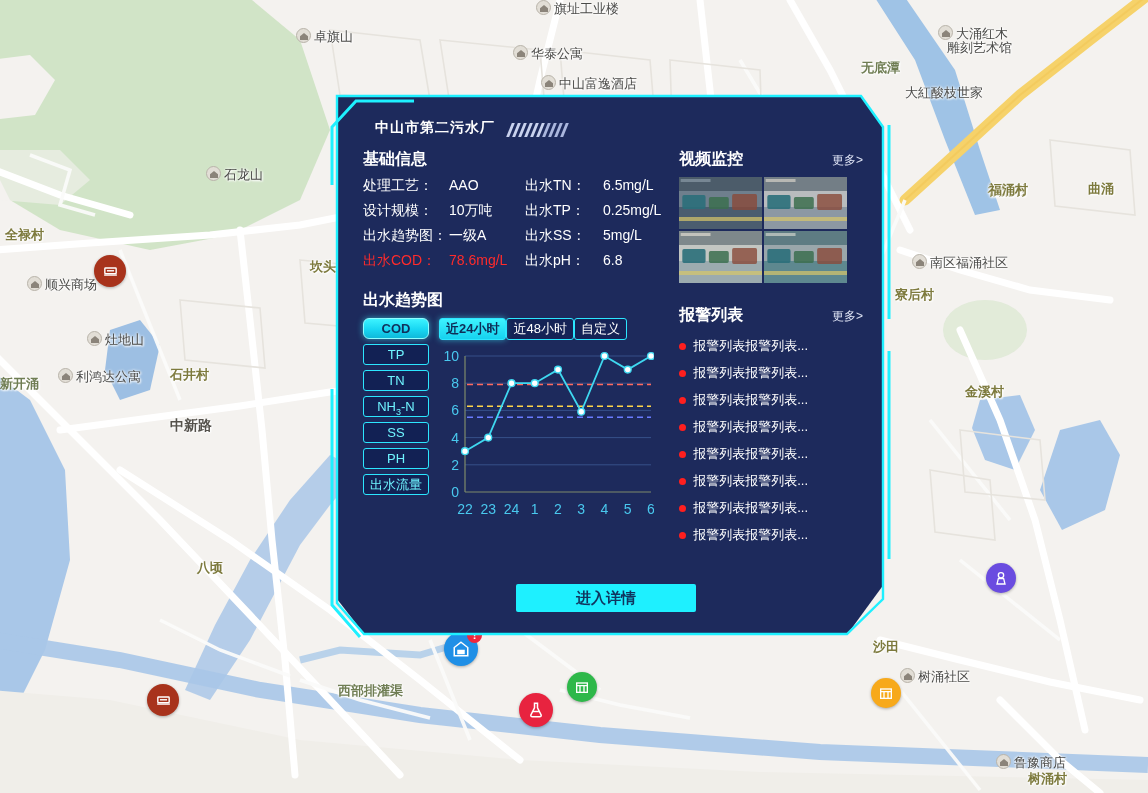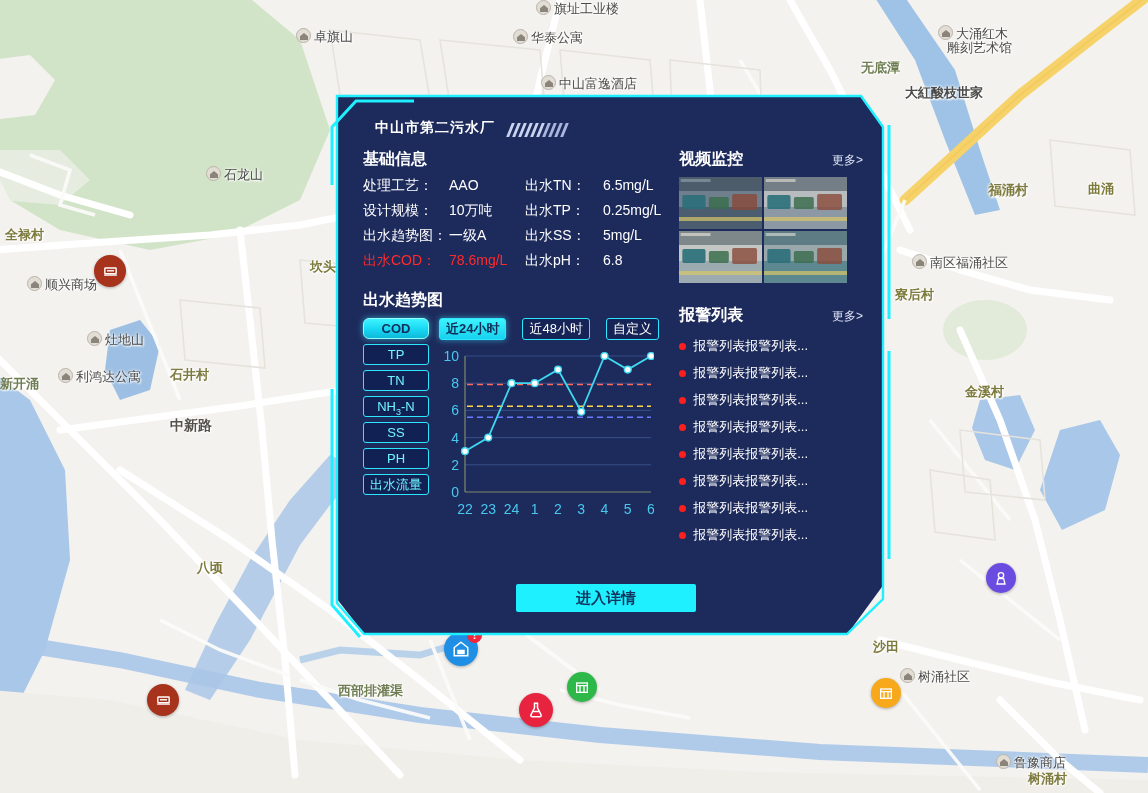--- a/index.html
+++ b/index.html
@@ -149,21 +149,21 @@
   .param-btn.active {
     background: linear-gradient(180deg,#3df3ff 0%,#18d6f2 55%,#0fb9da 100%);
     color: #10305a; font-weight: bold;
     border-color: #8ffcff;
     box-shadow: 0 0 6px rgba(60,240,255,.6);
     border-radius: 6px;
   }
   .param-btn sub { font-size: 9px; }
 
   .chart-area { flex: 1; }
-  .range-tabs { display: flex; gap: 16px; margin-bottom: 6px; }
+  .range-tabs { display: flex; gap: 0; margin-bottom: 6px; }
   .range-tab {
     font-size: 13px; padding: 1px 6px; border-radius: 3px;
     border: 1px solid #2ce6ff; color: #ffffff;
     background: rgba(10,26,78,.4);
     cursor: pointer; white-space: nowrap;
   }
   .range-tab.active {
     background: linear-gradient(180deg,#3df3ff 0%,#16d2ef 100%);
     color: #0e2d57; font-weight: bold;
     box-shadow: 0 0 6px rgba(60,240,255,.55);
@@ -279,26 +279,26 @@
         <path d="M930,470 L990,480 L995,540 L935,532 Z"></path>
         <path d="M300,260 L380,268 L385,330 L305,323 Z"></path>
         <path d="M180,300 L260,308 L265,368 L185,360 Z"></path>
       </g>
     </g>
   </svg>
 
   <div id="map-labels">
       <div class="map-label poi" style="left: 296px; top: 28px;"><span class="poi-dot"></span><span>卓旗山</span></div>
       <div class="map-label poi" style="left: 536px; top: 0px;"><span class="poi-dot"></span><span>旗址工业楼</span></div>
-      <div class="map-label poi" style="left: 513px; top: 29px;"><span class="poi-dot"></span><span>华泰公寓</span></div>
+      <div class="map-label poi" style="left: 513px; top: 45px;"><span class="poi-dot"></span><span>华泰公寓</span></div>
       <div class="map-label poi" style="left: 541px; top: 75px;"><span class="poi-dot"></span><span>中山富逸酒店</span></div>
       <div class="map-label poi" style="left: 938px; top: 25px;"><span class="poi-dot"></span><span>大涌红木</span></div>
       <div class="map-label poi" style="left: 947px; top: 41px;"><span>雕刻艺术馆</span></div>
       <div class="map-label water" style="left: 861px; top: 61px;"><span>无底潭</span></div>
-      <div class="map-label poi" style="left: 905px; top: 86px; font-weight: bold;"><span>大紅酸枝世家</span></div>
+      <div class="map-label poi" style="left: 905px; top: 86px;"><span>大紅酸枝世家</span></div>
       <div class="map-label poi" style="left: 206px; top: 166px;"><span class="poi-dot"></span><span>石龙山</span></div>
       <div class="map-label village" style="left: 5px; top: 228px;"><span>全禄村</span></div>
       <div class="map-label poi" style="left: 27px; top: 276px;"><span class="poi-dot"></span><span>顺兴商场</span></div>
       <div class="map-label poi" style="left: 87px; top: 331px;"><span class="poi-dot"></span><span>灶地山</span></div>
       <div class="map-label poi" style="left: 58px; top: 368px;"><span class="poi-dot"></span><span>利鸿达公寓</span></div>
       <div class="map-label village" style="left: 170px; top: 368px;"><span>石井村</span></div>
       <div class="map-label water" style="left: 0px; top: 377px;"><span>新开涌</span></div>
       <div class="map-label road" style="left: 170px; top: 417px;"><span>中新路</span></div>
       <div class="map-label village" style="left: 310px; top: 260px;"><span>坎头</span></div>
       <div class="map-label village" style="left: 197px; top: 561px;"><span>八顷</span></div>

